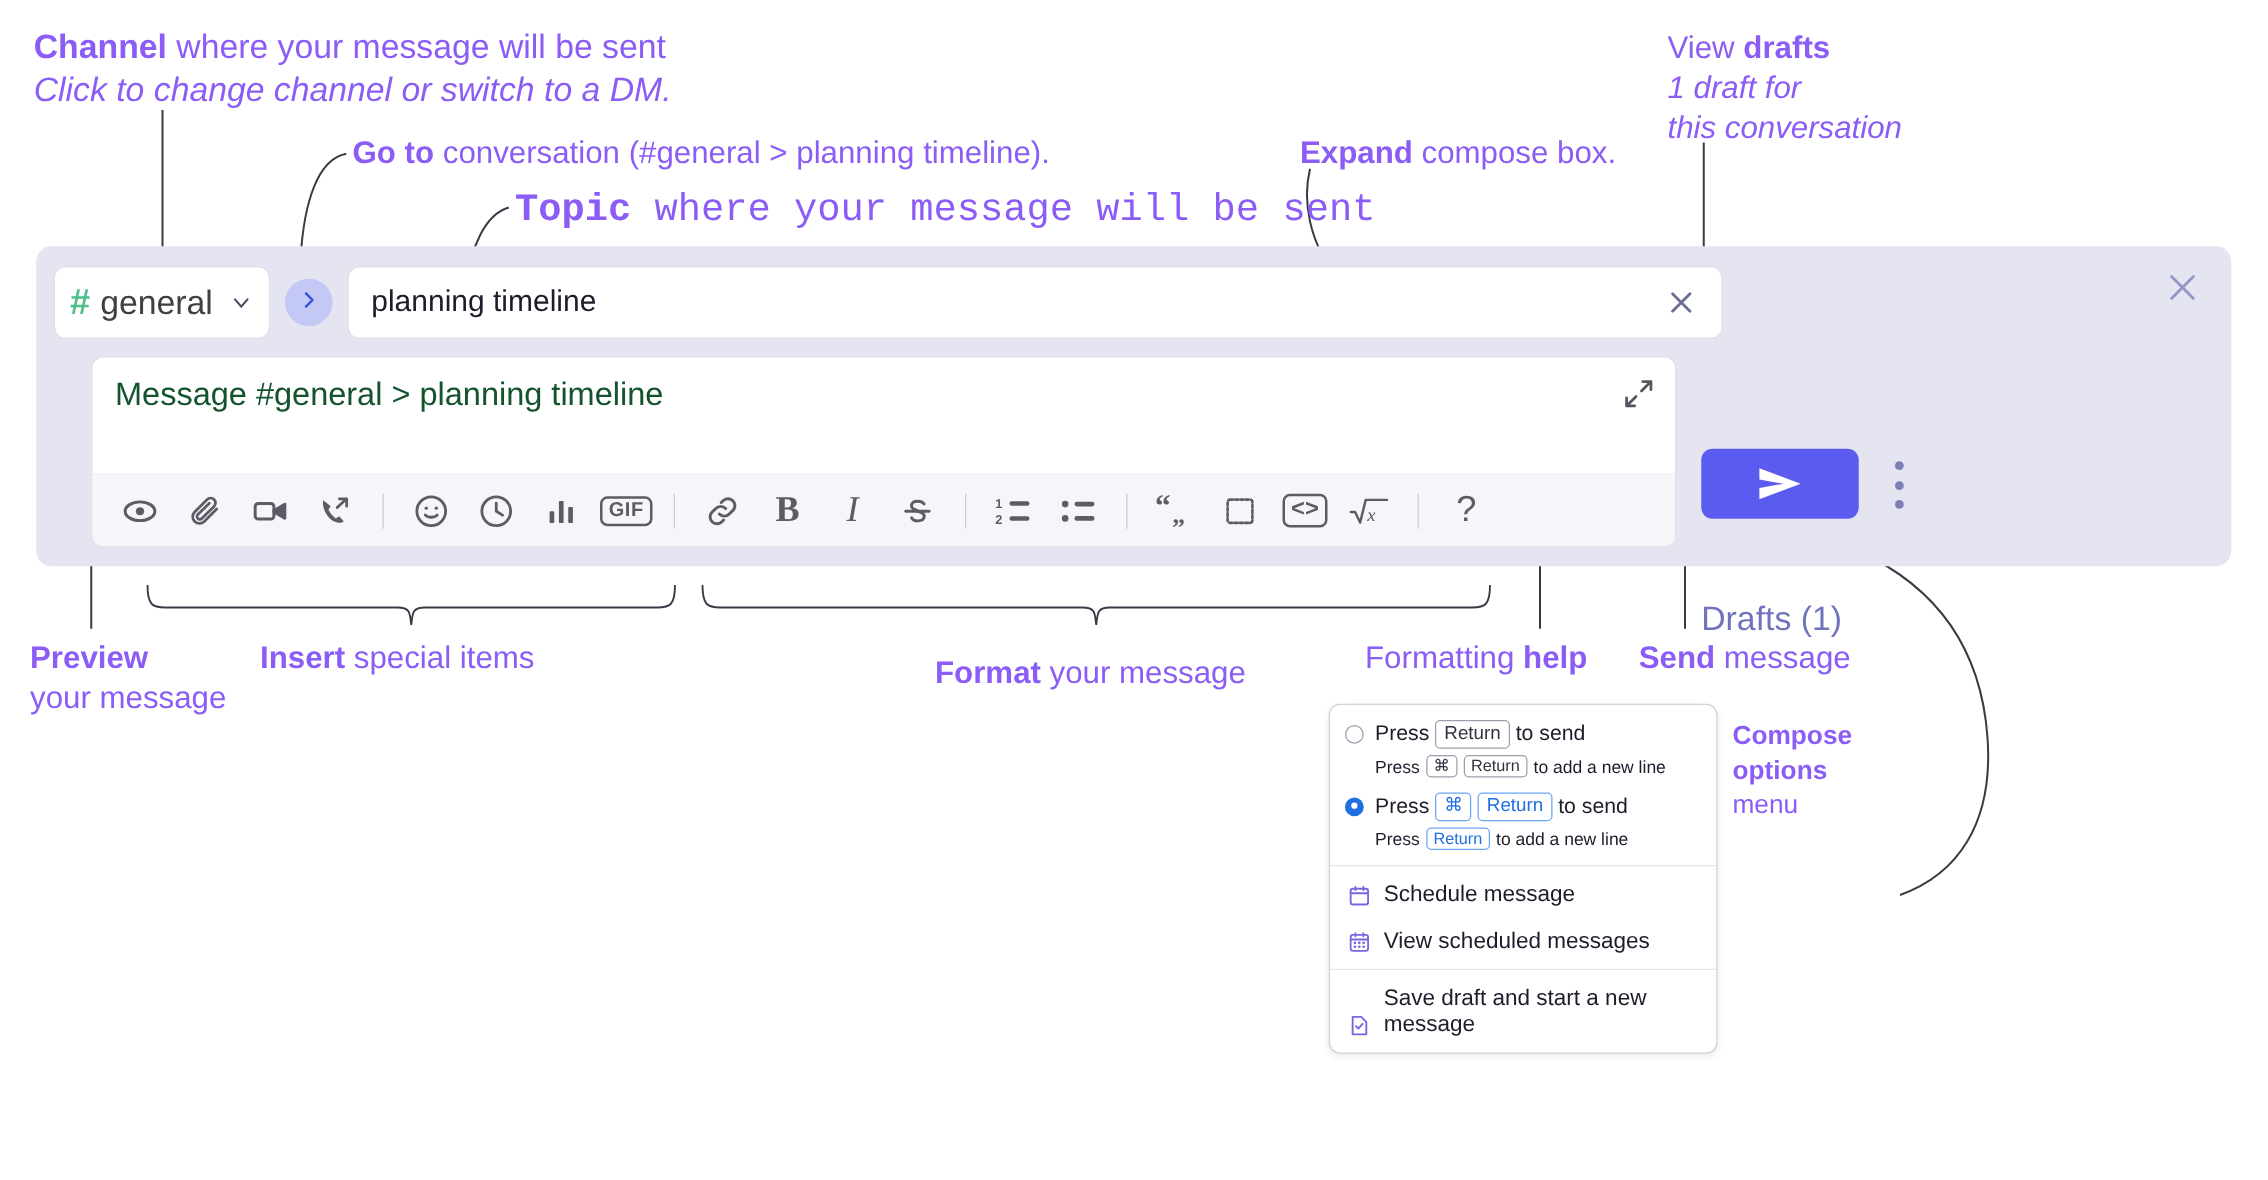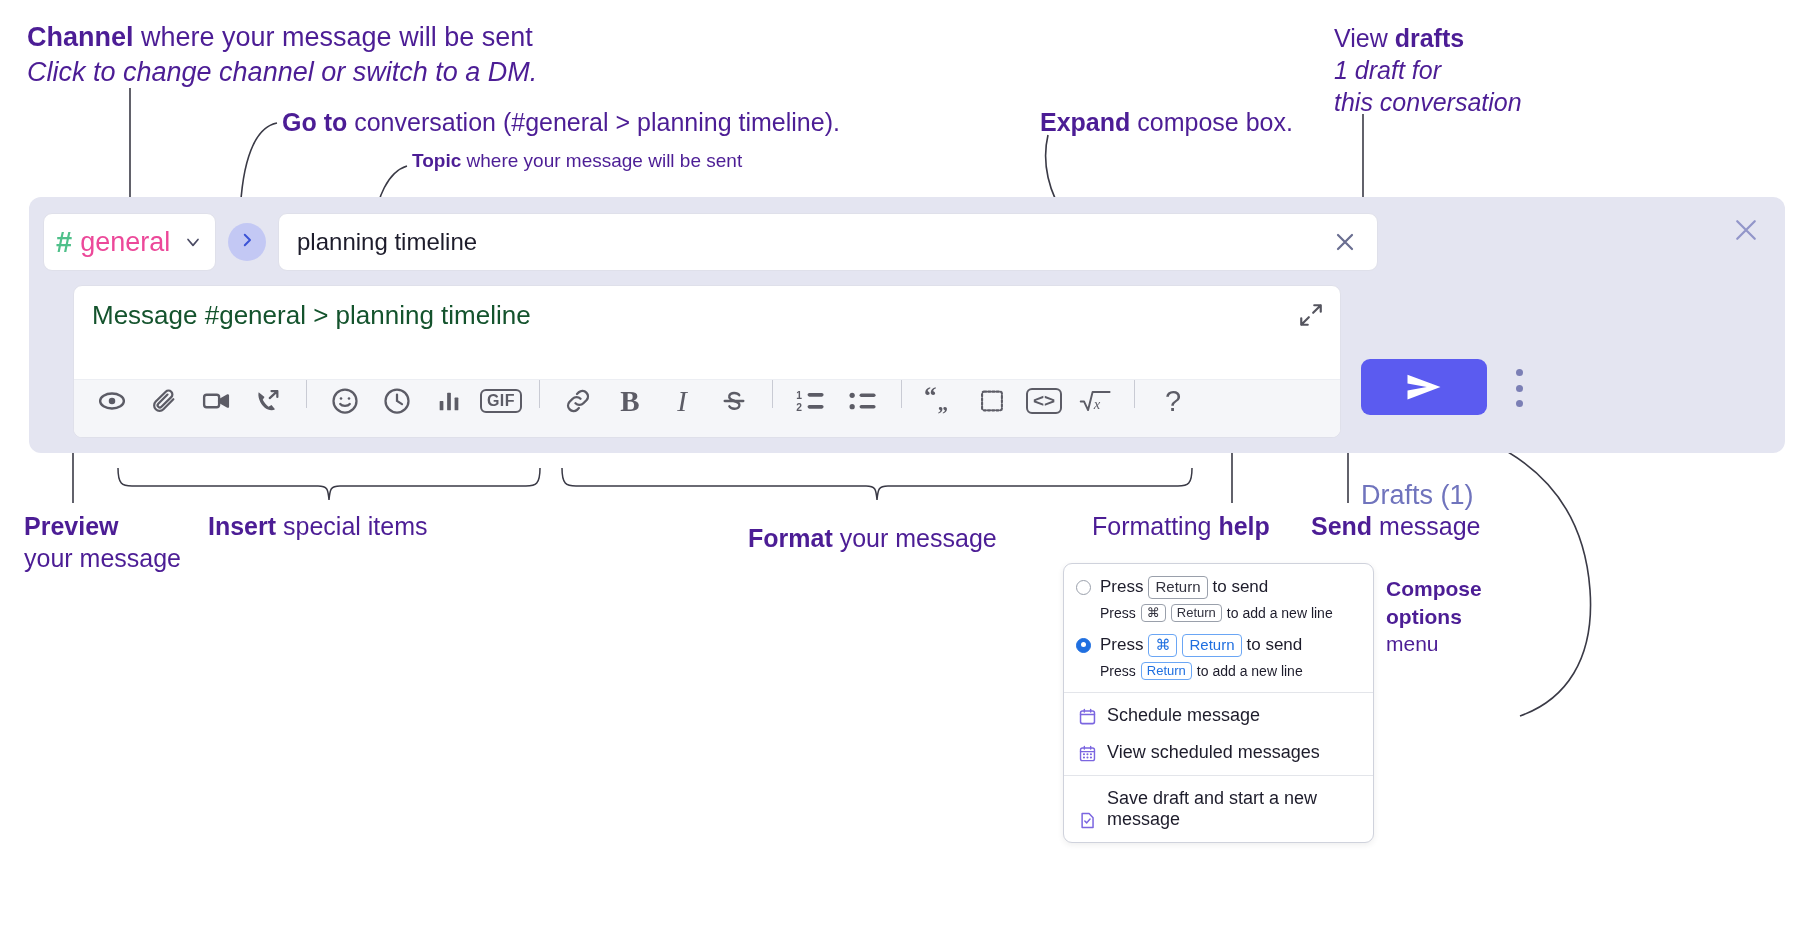--- a/index.html
+++ b/index.html
@@ -8,27 +8,27 @@
     width:1814px; height:944px;
     background:#ffffff;
     font-family:"Liberation Sans", sans-serif;
     color:#1d1c2b;
     position:relative;
     overflow:hidden;
   }
   .stage { position:absolute; inset:0; }
 
   
-  .anno { position:absolute; color:#4c1d95; line-height:1.28; }
+  .anno { position:absolute; color:#8b5cf6; line-height:1.28; }
   .anno b { font-weight:700; }
   .anno i { font-style:italic; }
 
   #anno-channel   { left:27px;  top:20px;  font-size:27px; width:600px; }
   #anno-goto      { left:282px; top:106px; font-size:25px; white-space:nowrap; }
-  #anno-topic     { left:412px; top:149px; font-size:19px; white-space:nowrap; }
+  #anno-topic     { left:412px; top:149px; font-size:31px; white-space:nowrap;font-family:Liberation Mono, monospace; }
   #anno-expand    { left:1040px;top:106px; font-size:25px; white-space:nowrap; }
   #anno-drafts    { left:1334px;top:22px;  font-size:25px; width:210px; }
   #anno-preview   { left:24px;  top:510px; font-size:25px; width:210px; }
   #anno-insert    { left:208px; top:510px; font-size:25px; white-space:nowrap; }
   #anno-format    { left:748px; top:510px; font-size:25px; white-space:nowrap;margin-top:12px; }
   #anno-help      { left:1092px;top:510px; font-size:25px; white-space:nowrap; }
   #anno-send      { left:1311px;top:510px; font-size:25px; white-space:nowrap; }
   #anno-compose   { left:1386px;top:575px; font-size:21px; width:170px; line-height:1.32; }
 
   .anno .l1 { display:block; }
@@ -47,21 +47,21 @@
   }
   .row-top { position:absolute; left:14px; top:16px; height:58px; display:flex; align-items:center; gap:0; }
 
   .channel-chip {
     width:173px; height:58px;
     background:#ffffff; border:1px solid #dfe0ea; border-radius:9px;
     display:flex; align-items:center; gap:8px; padding:0 12px;
     cursor:pointer;
   }
   .hash { color:#4fc08a; font-size:29px; font-weight:700; line-height:1; }
-  .channel-name { font-size:27px; color:#ec4899; }
+  .channel-name { font-size:27px; color:#404040; }
   .chev { margin-left:auto; color:#4a4a63; display:flex; align-items:center; }
 
   .arrow-pill {
     width:38px; height:38px; border-radius:50%;
     background:#c3c8f4; color:#3b52d6;
     display:flex; align-items:center; justify-content:center;
     margin:0 12px; cursor:pointer; flex:none;
   }
 
   .topic-field {
@@ -85,21 +85,21 @@
   }
   .expand-btn {
     position:absolute; right:12px; top:12px;
     width:34px; height:34px; color:#55555f;
     display:flex; align-items:center; justify-content:center; cursor:pointer;
   }
 
   .toolbar {
     position:absolute; left:0; bottom:0; width:100%; height:58px;
     background:#f5f6f9; border-top:1px solid #eceef3;
-    display:flex; align-items:flex-start; padding:0 12px; gap:0;
+    display:flex; align-items:center; padding:0 12px; gap:0;
   }
   .tb-btn {
     width:46px; height:42px; margin:0 3px;
     display:flex; align-items:center; justify-content:center;
     color:#5c5c66; cursor:pointer; border-radius:5px;
   }
   .tb-sep { width:1px; height:28px; background:#c9cbd4; margin:0 12px; flex:none; }
   .gif-box {
     border:2px solid #5c5c66; border-radius:6px;
     font-size:16px; font-weight:700; letter-spacing:.5px;

